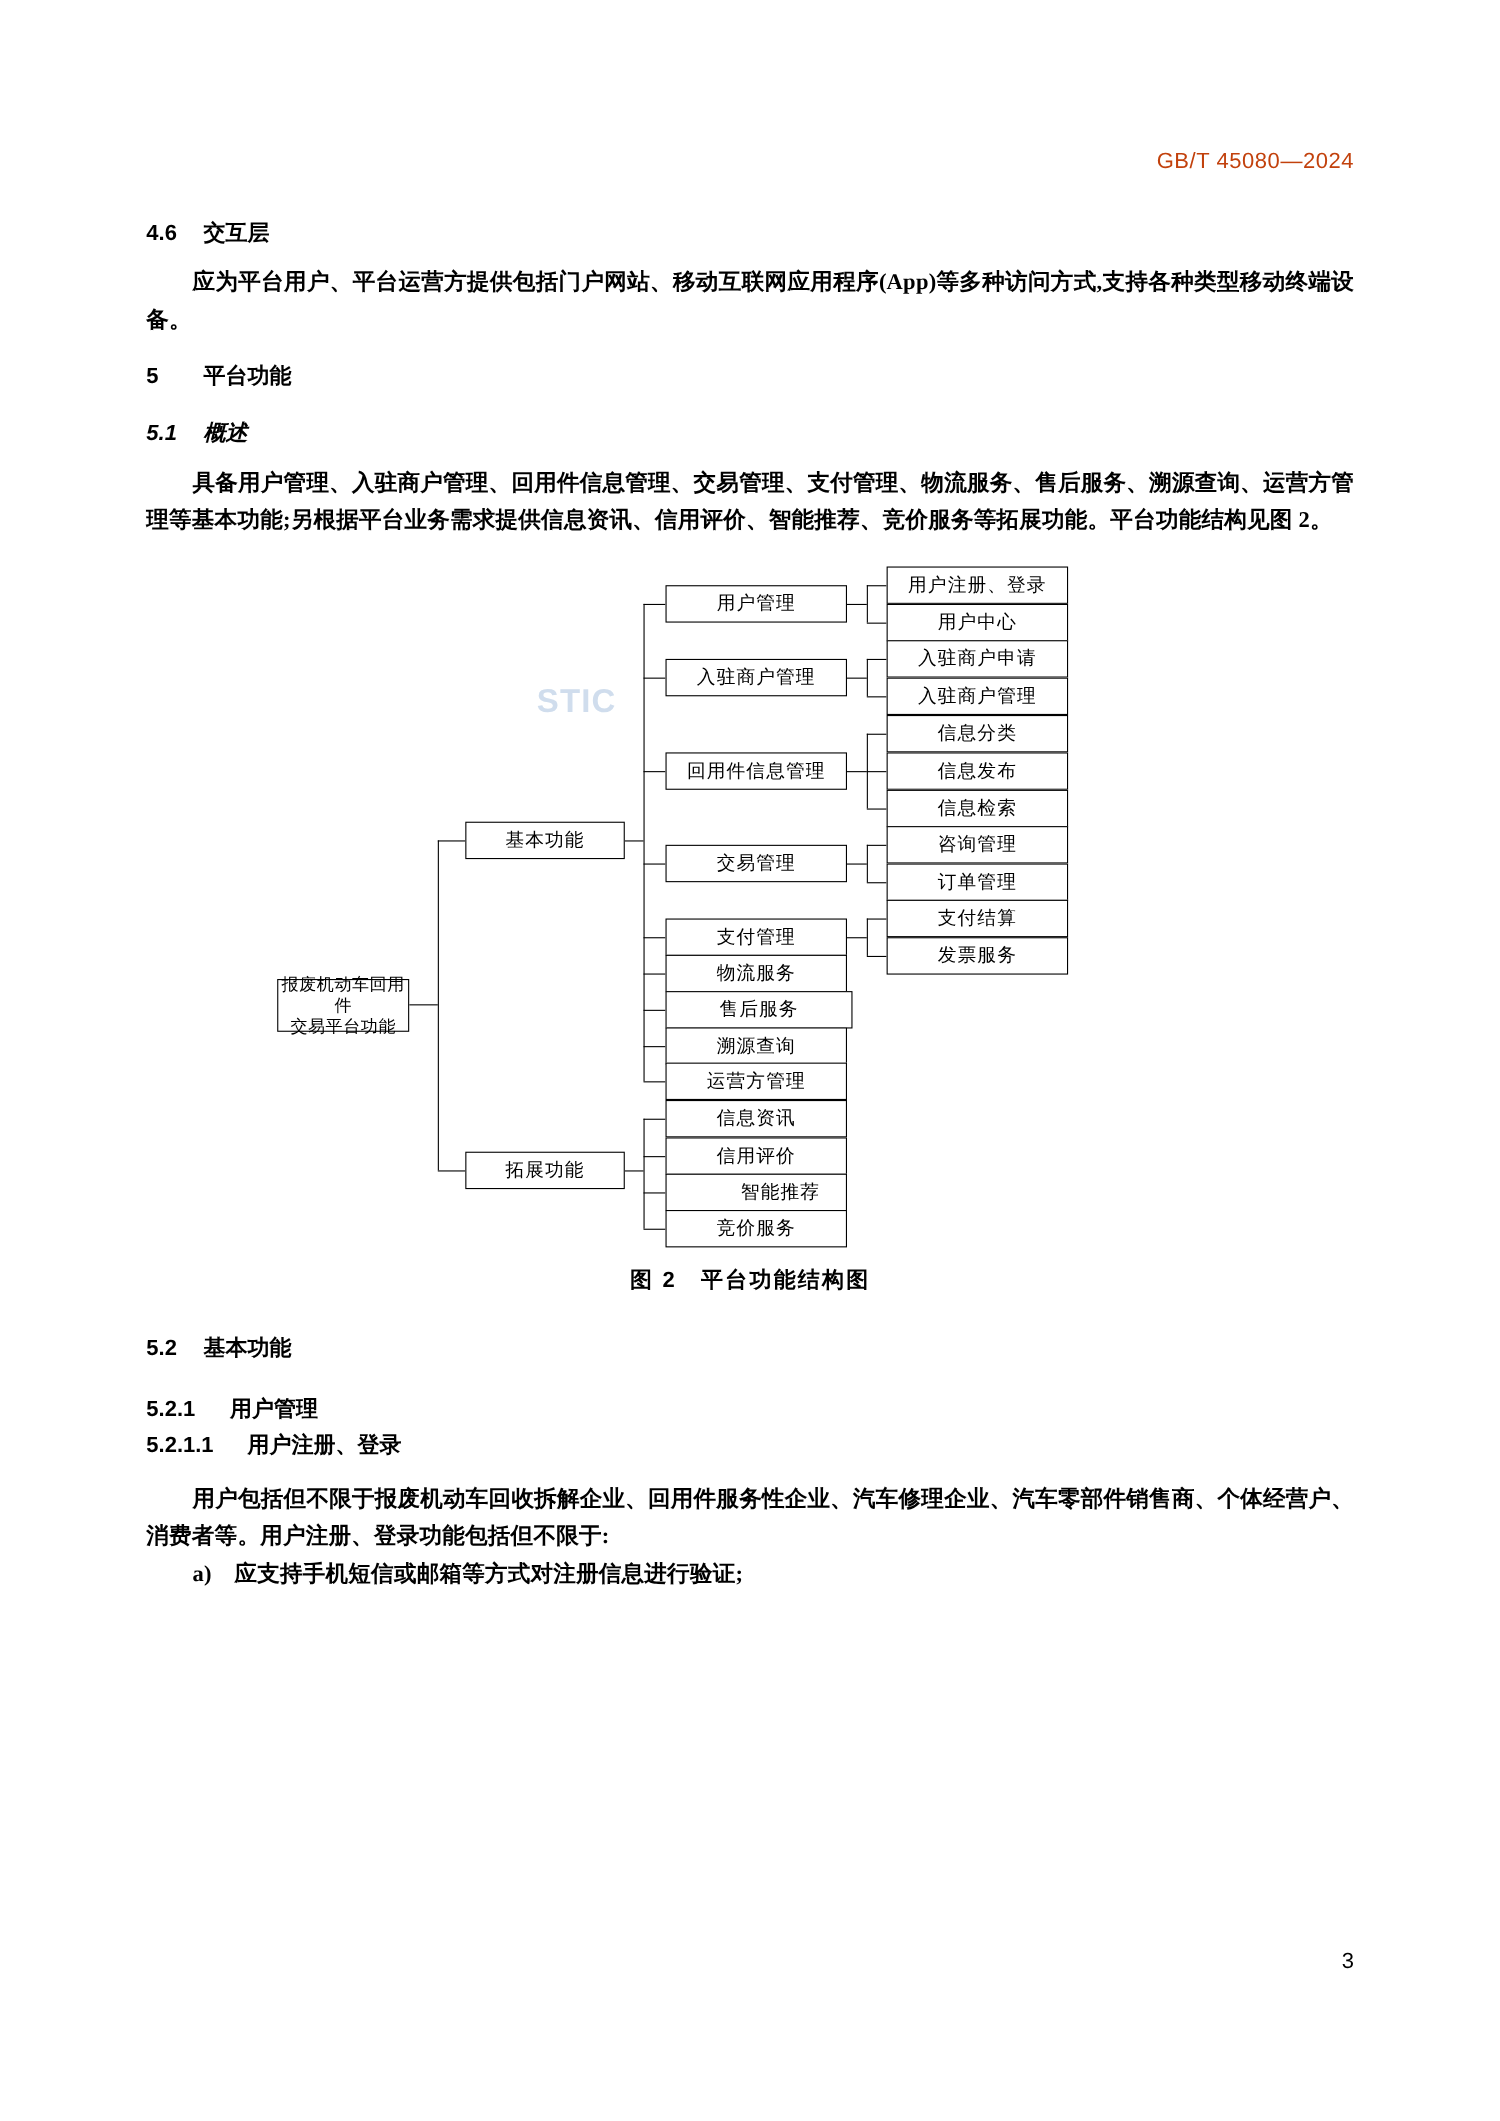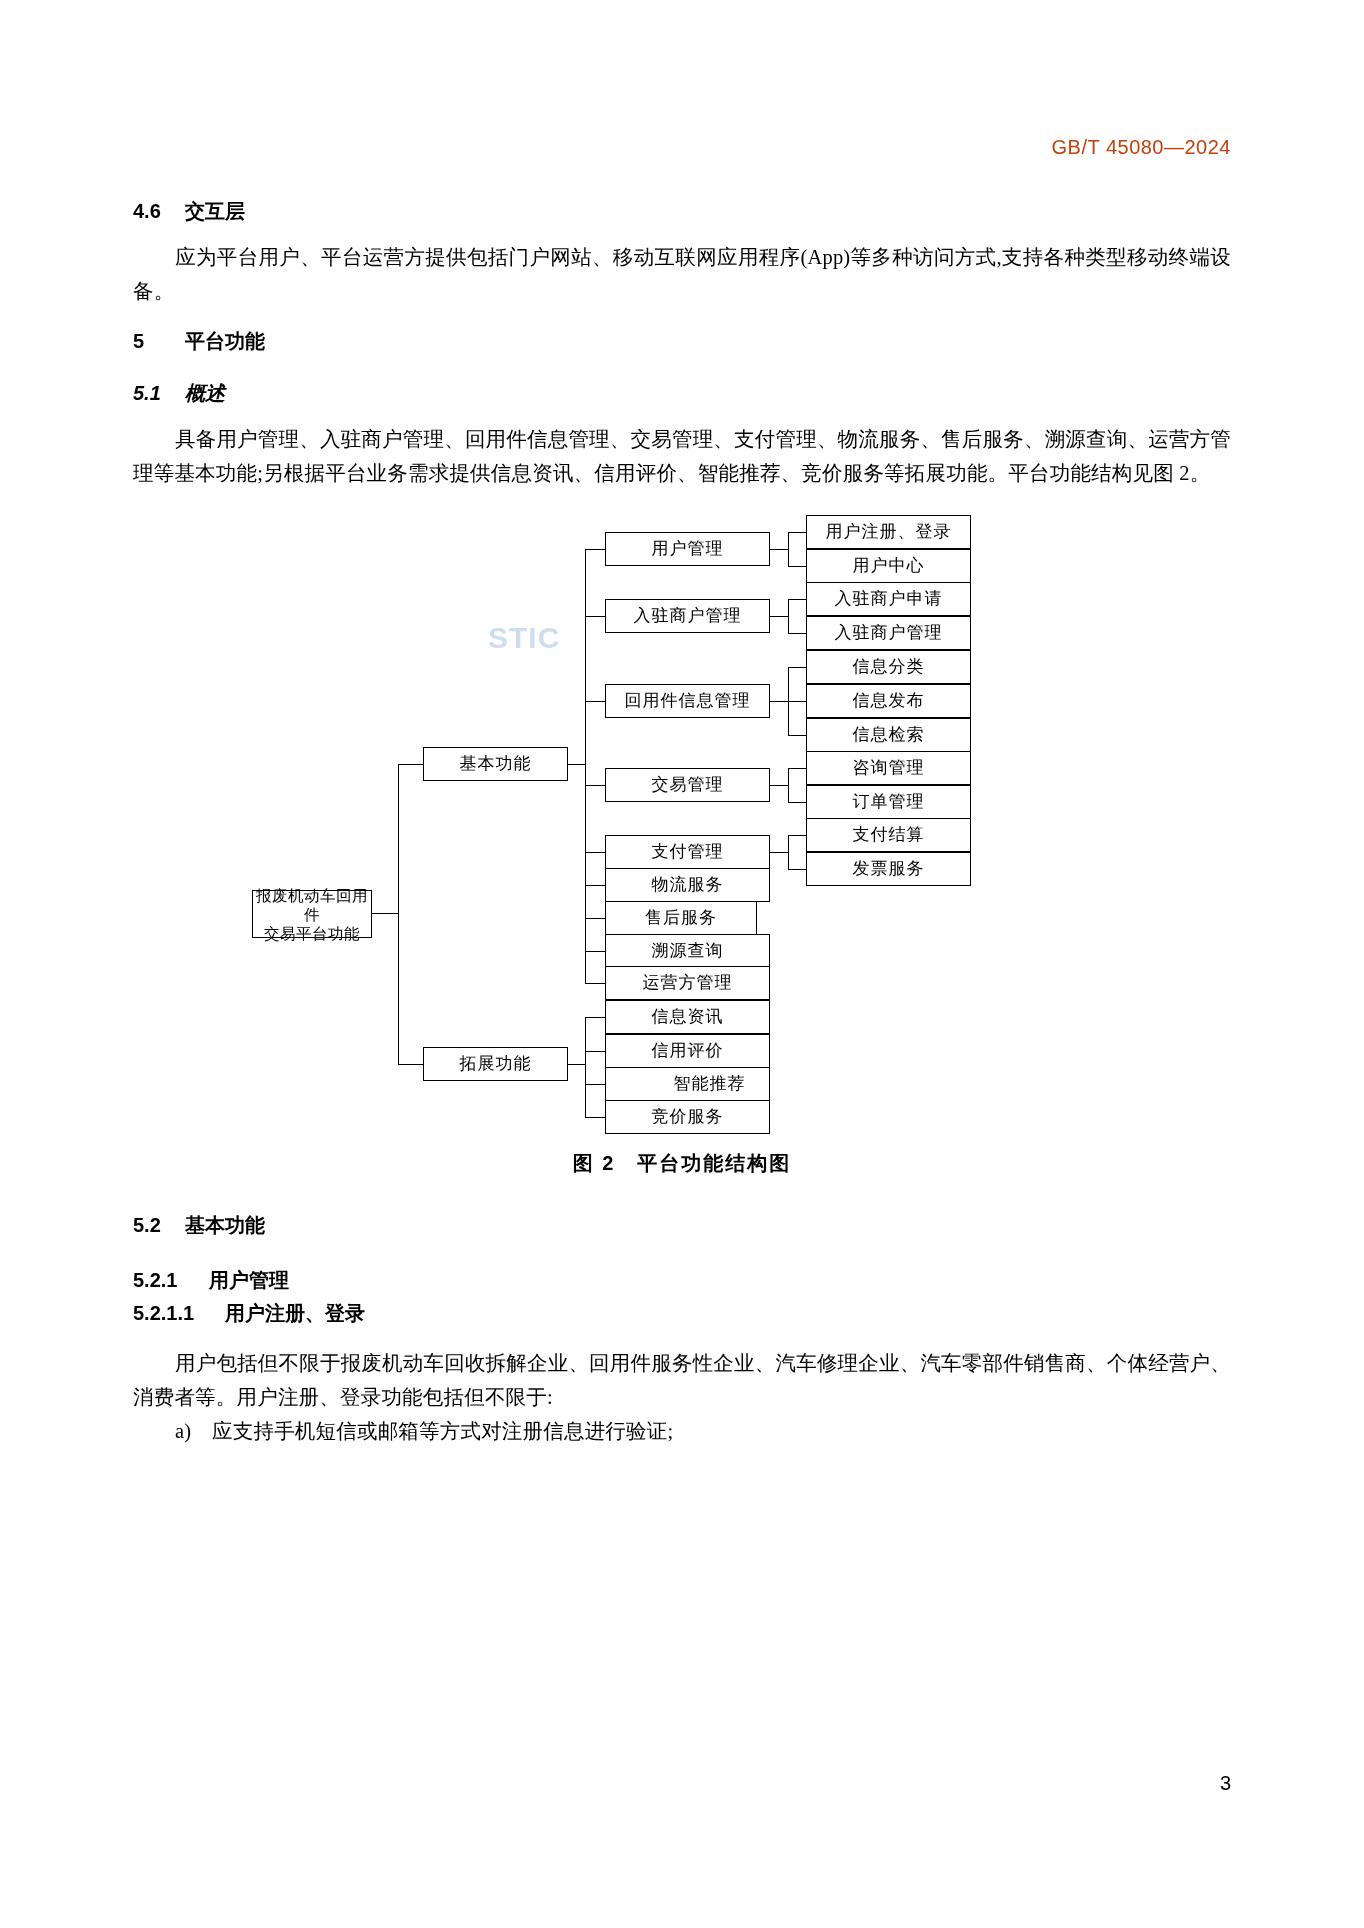--- a/index.html
+++ b/index.html
@@ -52,20 +52,21 @@
   .h-num.wide { min-width: 76px; }
   .h-num.wider { min-width: 92px; }
 
   .para {
     position: absolute;
     font-size: 20.5px;
     line-height: 34px;
     color: #000;
     text-align: justify;
     letter-spacing: 0.2px;
+    font-weight: bold;
   }
   .para .indent { display: inline-block; width: 42px; }
 
   .fig-caption {
     position: absolute;
     width: 100%;
     text-align: center;
     font-family: "Liberation Sans", sans-serif;
     font-weight: bold;
     font-size: 20px;
@@ -206,21 +207,21 @@
       <div class="node" style="left:472px; top:199px; width:165px; height:34px;">
         <span>支付管理</span>
       </div>
 
       <div class="ln h" style="left:452px; top:249px; width:20px;"></div>
       <div class="node" style="left:472px; top:232px; width:165px; height:34px;">
         <span>物流服务</span>
       </div>
 
       <div class="ln h" style="left:452px; top:282px; width:20px;"></div>
-      <div class="node" style="left:472px; top:265px; width:152px; height:34px;">
+      <div class="node" style="left:472px; top:265px; width:170px; height:34px;">
         <span>售后服务</span>
       </div>
 
       <div class="ln h" style="left:452px; top:315px; width:20px;"></div>
       <div class="node" style="left:472px; top:298px; width:165px; height:34px;">
         <span>溯源查询</span>
       </div>
 
       <div class="ln h" style="left:452px; top:347px; width:20px;"></div>
       <div class="node" style="left:472px; top:330px; width:165px; height:34px;">

